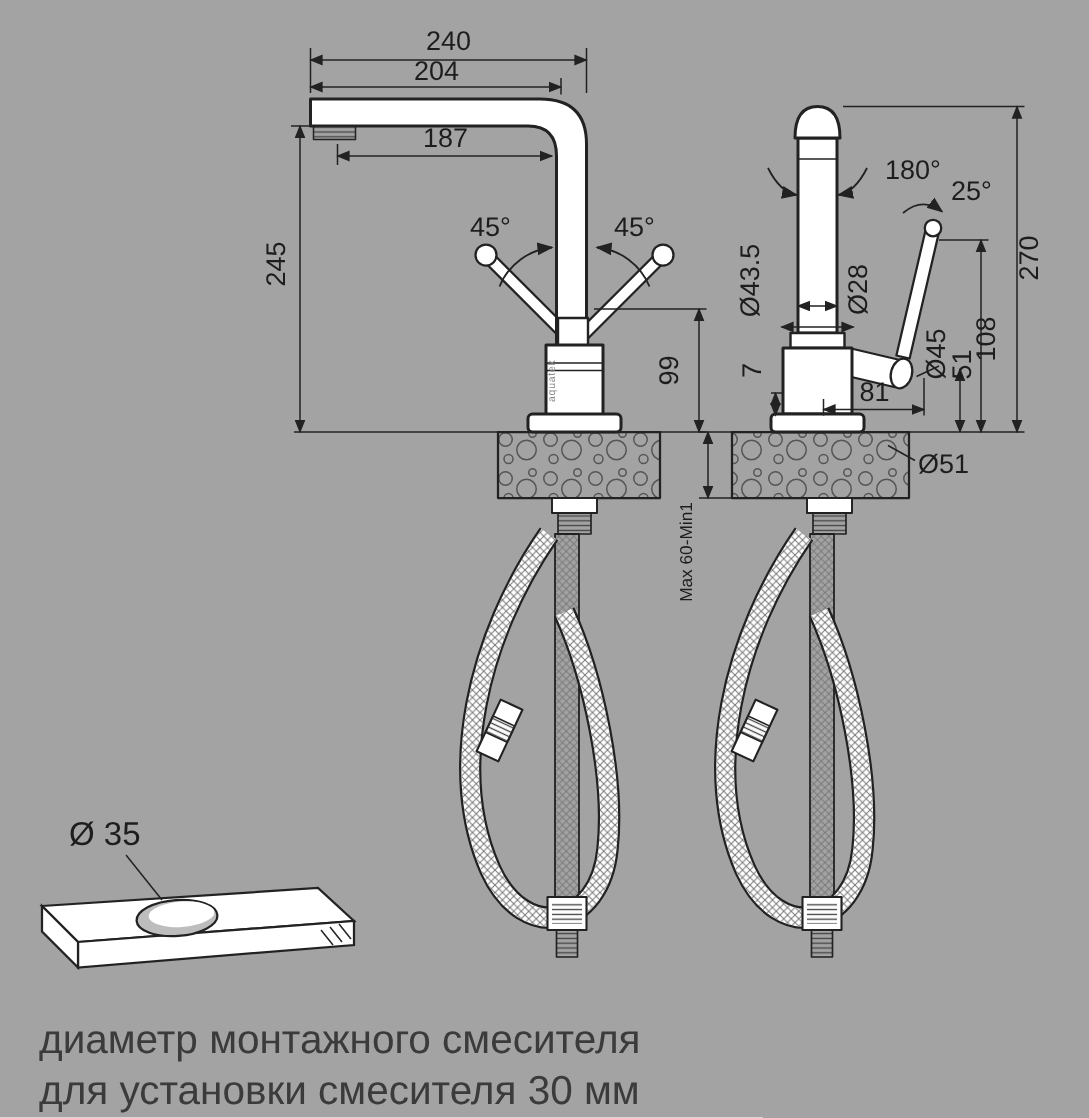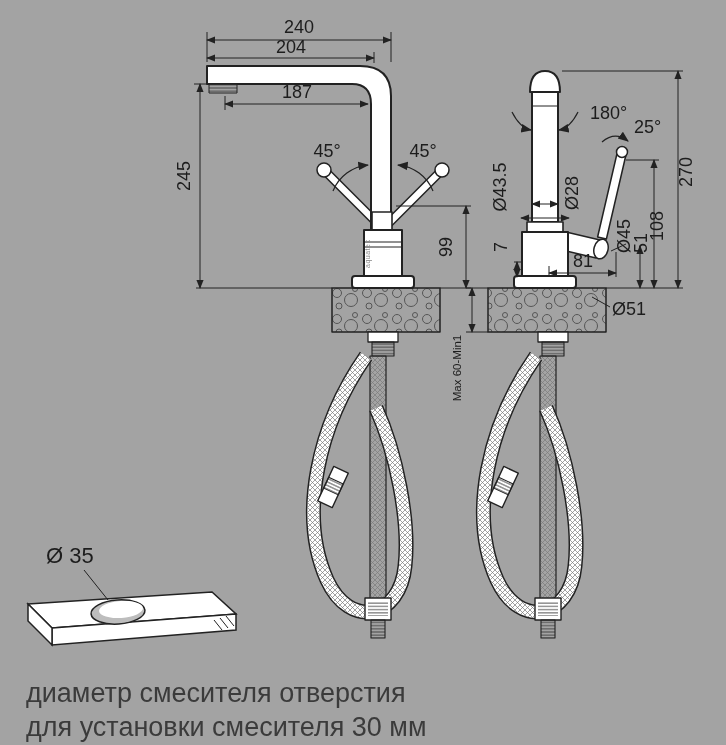--- a/index.html
+++ b/index.html
@@ -179,17 +179,17 @@
     <line x1="226" y1="616" x2="234" y2="626" stroke="#222" stroke-width="1"></line>
     <line x1="214" y1="620" x2="222" y2="630" stroke="#222" stroke-width="1"></line>
     <ellipse cx="118" cy="612" rx="27" ry="12" transform="rotate(-4 118 612)" fill="#bdbdbd" stroke="#222" stroke-width="1.5"></ellipse>
     <ellipse cx="121" cy="609.5" rx="22" ry="8.5" transform="rotate(-4 121 609.5)" fill="#fff" stroke="none"></ellipse>
     <line x1="84" y1="570" x2="108" y2="600" stroke="#222" stroke-width="1"></line>
   </g>
   <text class="dia35" x="46" y="563">Ø 35</text>
 </svg>
 
 <div class="caption">
-  <div>диаметр смесителя отверстия</div>
+  <div>диаметр монтажного смесителя</div>
   <div>для установки смесителя 30 мм</div>
 </div>
 
 </div>
 
 </body></html>

